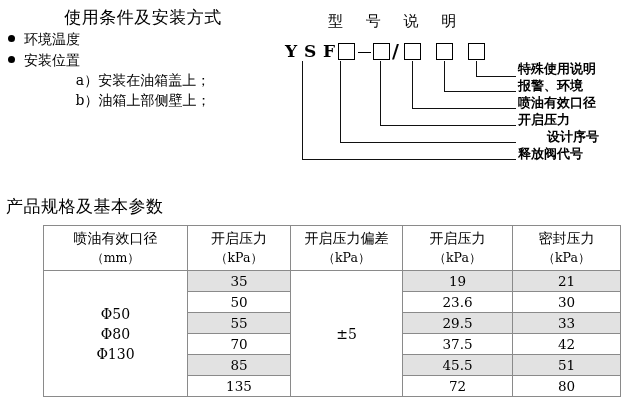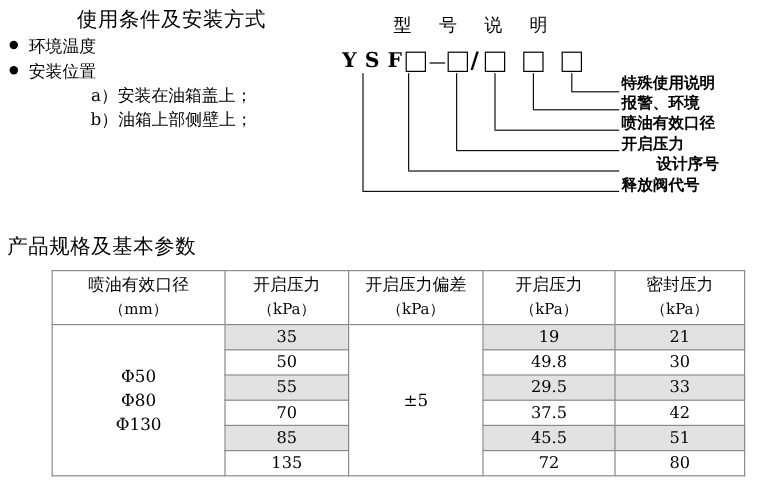--- a/index.html
+++ b/index.html
@@ -303,21 +303,21 @@
         <div>Φ80</div>
         <div>Φ130</div>
       </td>
       <td class="dataCell">35</td>
       <td class="devCell" rowspan="6">±5</td>
       <td class="dataCell">19</td>
       <td class="dataCell">21</td>
     </tr>
     <tr>
       <td class="dataCell">50</td>
-      <td class="dataCell">49.8</td>
+      <td class="dataCell">23.6</td>
       <td class="dataCell">30</td>
     </tr>
     <tr class="shaded">
       <td class="dataCell">55</td>
       <td class="dataCell">29.5</td>
       <td class="dataCell">33</td>
     </tr>
     <tr>
       <td class="dataCell">70</td>
       <td class="dataCell">37.5</td>

